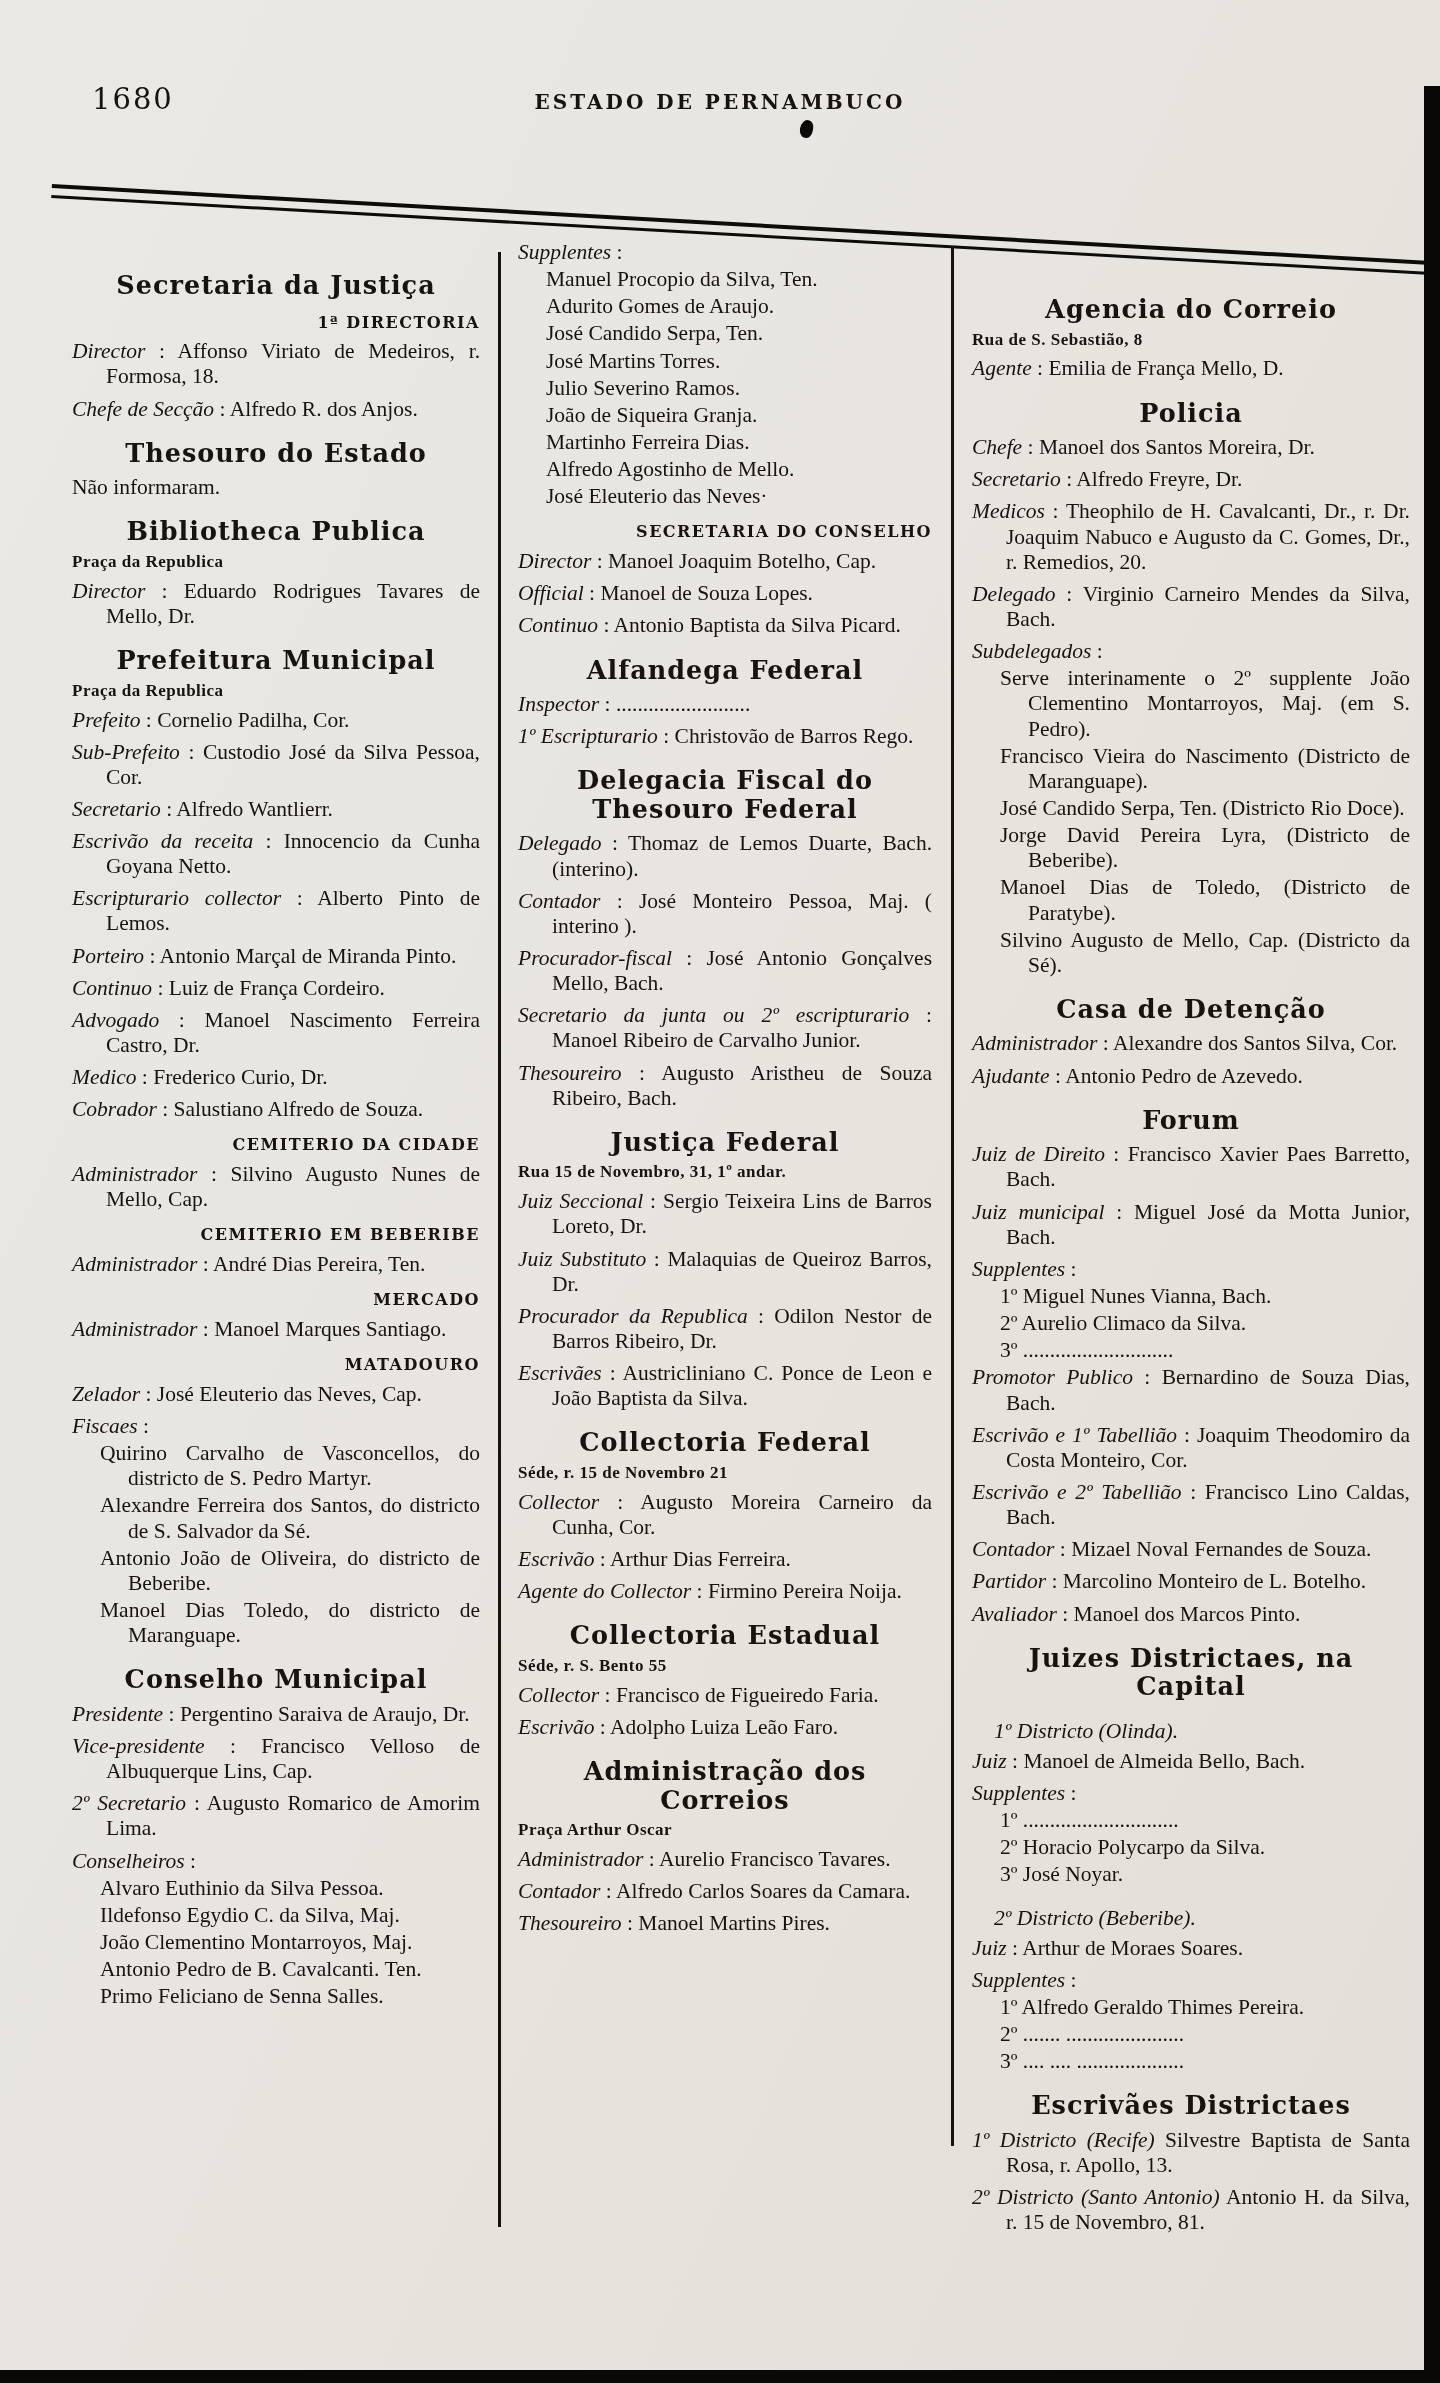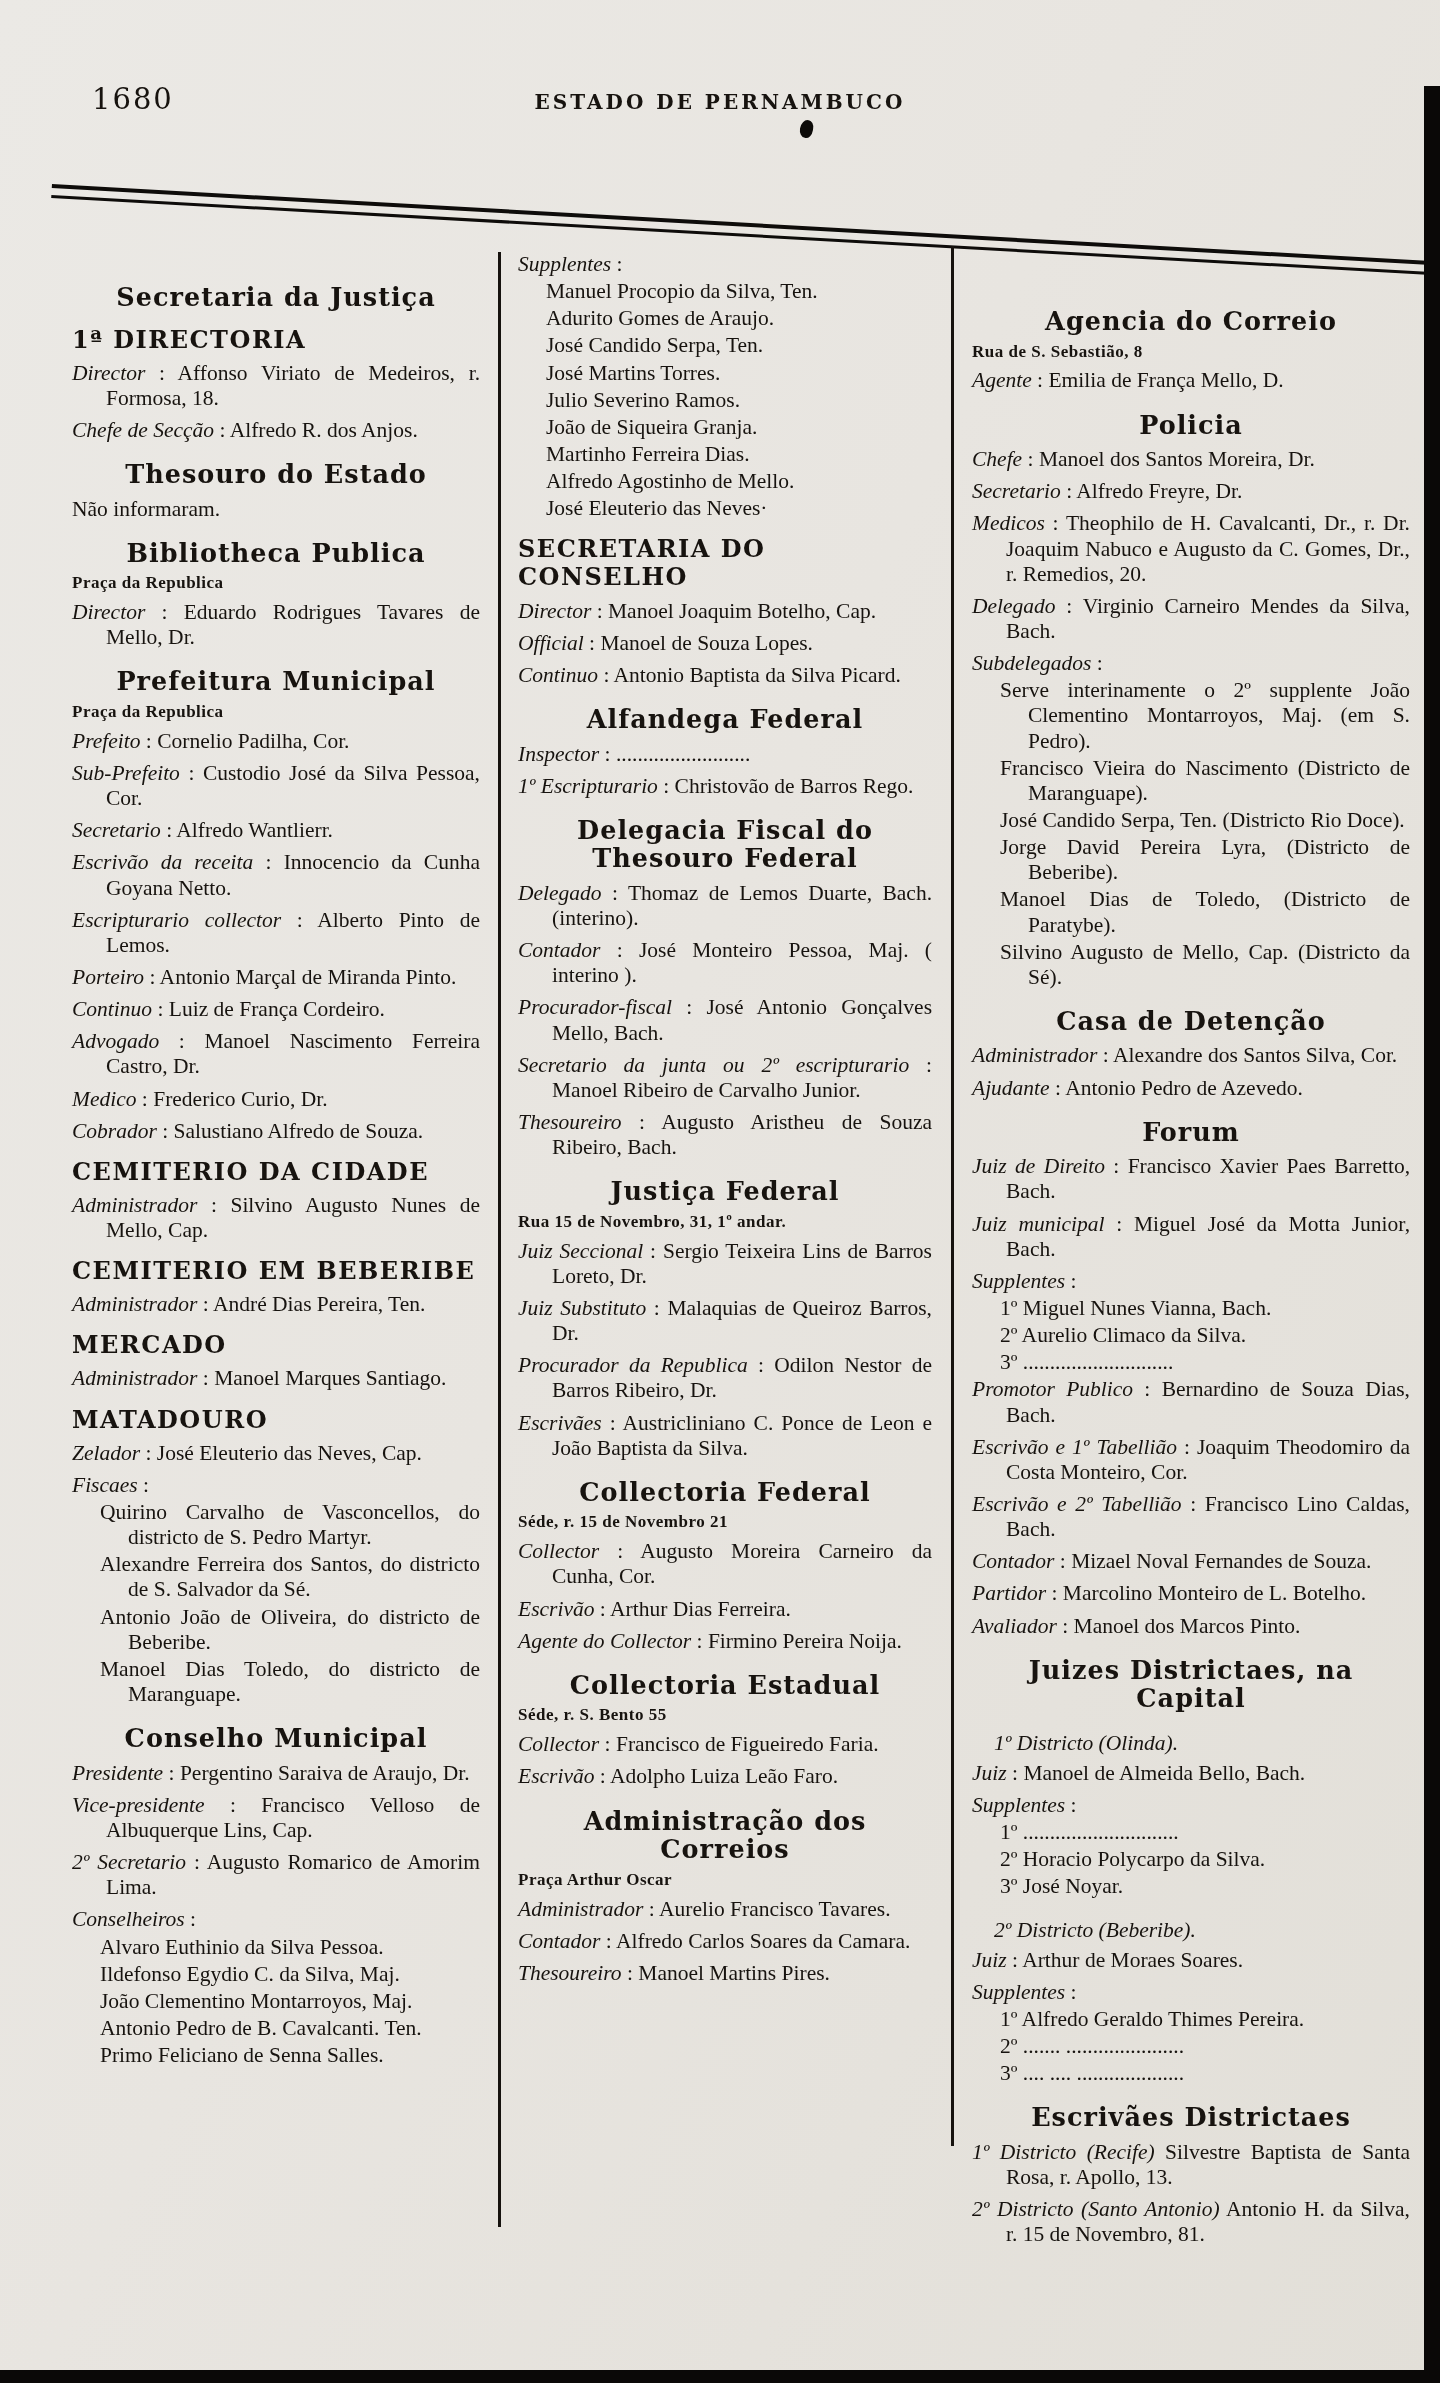--- a/index.html
+++ b/index.html
@@ -28,33 +28,33 @@
     transform:rotate(3.2deg);transform-origin:0 0;
   }
   .ink-dot{
     position:absolute;left:800px;top:120px;width:13px;height:18px;
     background:#0d0b09;border-radius:55% 45% 50% 50%;transform:rotate(9deg);
   }
   .divider{position:absolute;width:3px;background:#16120e;}
   .divider-1{left:498px;top:252px;height:1975px;}
   .divider-2{left:951px;top:246px;height:1900px;}
 
-  .col{position:absolute;top:252px;font-size:21.5px;line-height:1.17;text-align:justify;}
+  .col{position:absolute;top:240px;font-size:21.5px;line-height:1.17;text-align:justify;}
   .col-1{left:72px;width:408px;padding-top:14px;}
   .col-2{left:518px;width:414px;}
   .col-3{left:972px;width:438px;padding-top:38px;}
 
   .h1{
     font-family:"DejaVu Serif",serif;font-weight:bold;text-align:center;
     font-size:25.5px;line-height:1.12;letter-spacing:1px;margin:17px 0 8px;
     text-indent:0;
   }
   .h2{
-    font-family:"DejaVu Serif",serif;font-weight:bold;text-align:left;
-    font-size:24px;letter-spacing:1.5px;margin:14px 0 7px;
+    font-family:"DejaVu Serif",serif;font-weight:bold;text-align:right;
+    font-size:16px;letter-spacing:1.5px;margin:14px 0 7px;
   }
   .addr{
     font-family:Liberation Serif, serif;font-weight:bold;
     font-size:17px;letter-spacing:.5px;margin:-2px 0 7px;
   }
   p{margin:0;}
   .entry{margin:0 0 7px;padding-left:34px;text-indent:-34px;}
   .entry i{font-style:italic;}
   .plain{padding-left:0;text-indent:0;}
   .list-label{margin-bottom:2px;}

